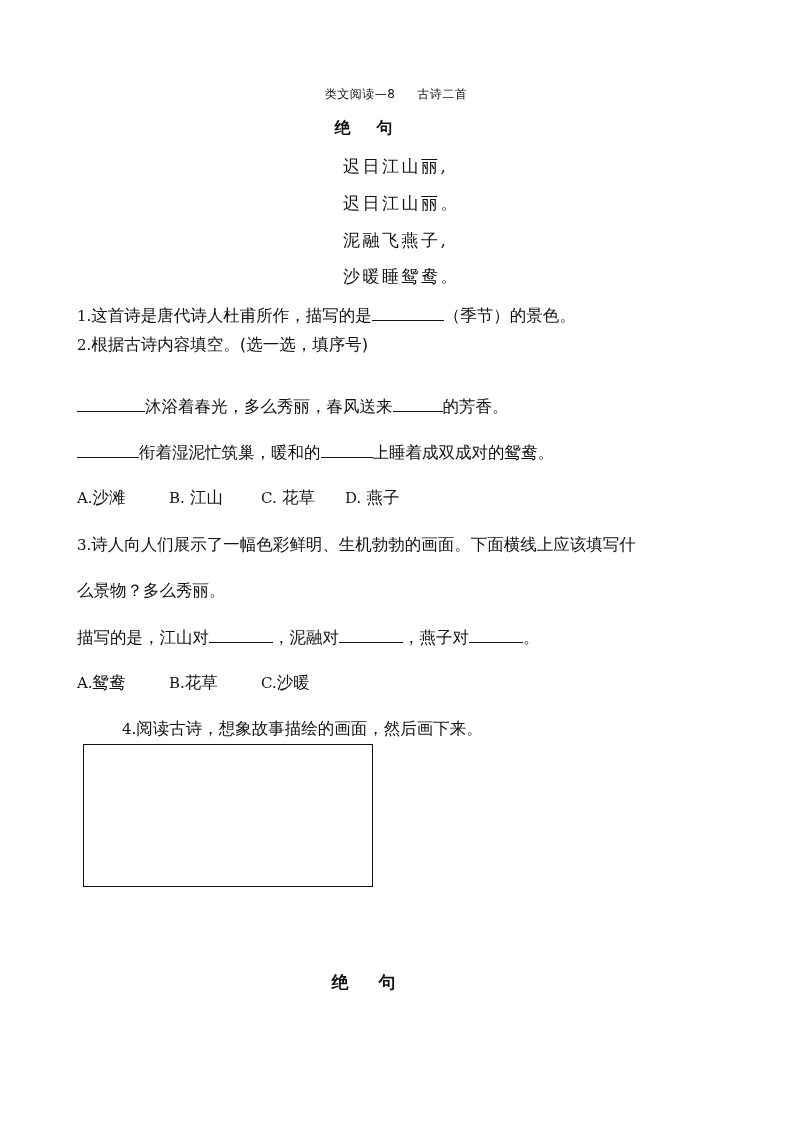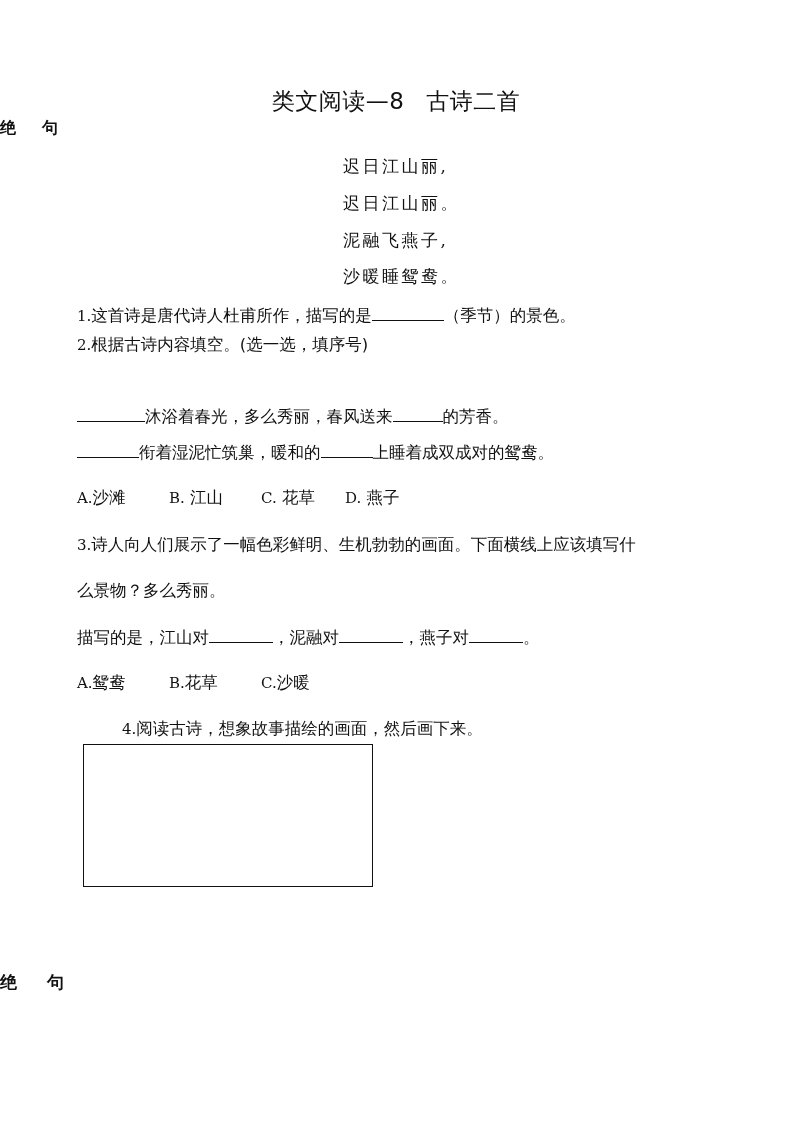--- a/index.html
+++ b/index.html
@@ -2,23 +2,23 @@
 <html><head>
   <meta charset="utf-8">
   <style>
     html, body { margin: 0; padding: 0; background: #ffffff; }
     body {
       width: 793px; height: 1122px; position: relative; overflow: hidden;
       font-family: "DejaVu Sans", "Liberation Sans", sans-serif;
       color: #111111;
     }
     .abs { position: absolute; white-space: nowrap; }
-    .title { left: 0; width: 792px; text-align: center; top: 86px; font-size: 23px; letter-spacing: 0.5px; }
+    .title { left: 0; width: 792px; text-align: center; top: 86px; font-size: 12px; letter-spacing: 0.5px; }
     .title .gap { display: inline-block; width: 22px; }
-    .poem-title { left: 0; width: 727px; text-align: left; font-size: 16px; font-weight: bold; font-family: "DejaVu Serif", "Liberation Serif", serif; }
+    .poem-title { left: 0; width: 727px; text-align: center; font-size: 16px; font-weight: bold; font-family: "DejaVu Serif", "Liberation Serif", serif; }
     .poem-title .gap { display: inline-block; width: 26px; }
     .poem-line { left: 343px; font-size: 17px; font-family: "DejaVu Serif", "Liberation Serif", serif; letter-spacing: 2.5px; }
     .q { left: 77px; font-size: 16.5px; line-height: 22px; }
     .num { font-family: "DejaVu Serif", "Liberation Serif", serif; font-size: 15px; }
     .blank { display: inline-block; border-bottom: 1px solid #111; height: 16px; vertical-align: baseline; }
     .opt { display: inline-block; }
     .opt .lbl { font-family: "DejaVu Serif", "Liberation Serif", serif; font-size: 15px; }
     .drawbox { left: 83px; top: 744px; width: 290px; height: 143px; border: 1.5px solid #111; box-sizing: border-box; }
   </style>
 </head>
@@ -38,21 +38,21 @@
 <div class="abs poem-line" style="top:265px;">沙暖睡鸳鸯。</div>
 
 <div class="abs q" style="top:304px;">
   <span class="num">1.</span><span>这首诗是唐代诗人杜甫所作，描写的是</span><span class="blank" style="width:72px;"></span><span>（季节）的景色。</span>
 </div>
 
 <div class="abs q" style="top:334px;">
   <span class="num">2.</span><span>根据古诗内容填空。(选一选，填序号)</span>
 </div>
 
-<div class="abs q" style="top:405px;font-family:Liberation Mono, monospace;">
+<div class="abs q" style="top:395px;font-family:Liberation Mono, monospace;">
   <span class="blank" style="width:68px;"></span><span>沐浴着春光，多么秀丽，春风送来</span><span class="blank" style="width:50px;"></span><span>的芳香。</span>
 </div>
 
 <div class="abs q" style="top:441px;">
   <span class="blank" style="width:62px;"></span><span>衔着湿泥忙筑巢，暖和的</span><span class="blank" style="width:52px;"></span><span>上睡着成双成对的鸳鸯。</span>
 </div>
 
 <div class="abs q" style="top:487px;">
   <span class="opt" style="width:92px;"><span class="lbl">A.</span><span>沙滩</span></span><span class="opt" style="width:92px;"><span class="lbl">B.</span> <span>江山</span></span><span class="opt" style="width:84px;"><span class="lbl">C.</span> <span>花草</span></span><span class="opt"><span class="lbl">D.</span> <span>燕子</span></span>
 </div>

